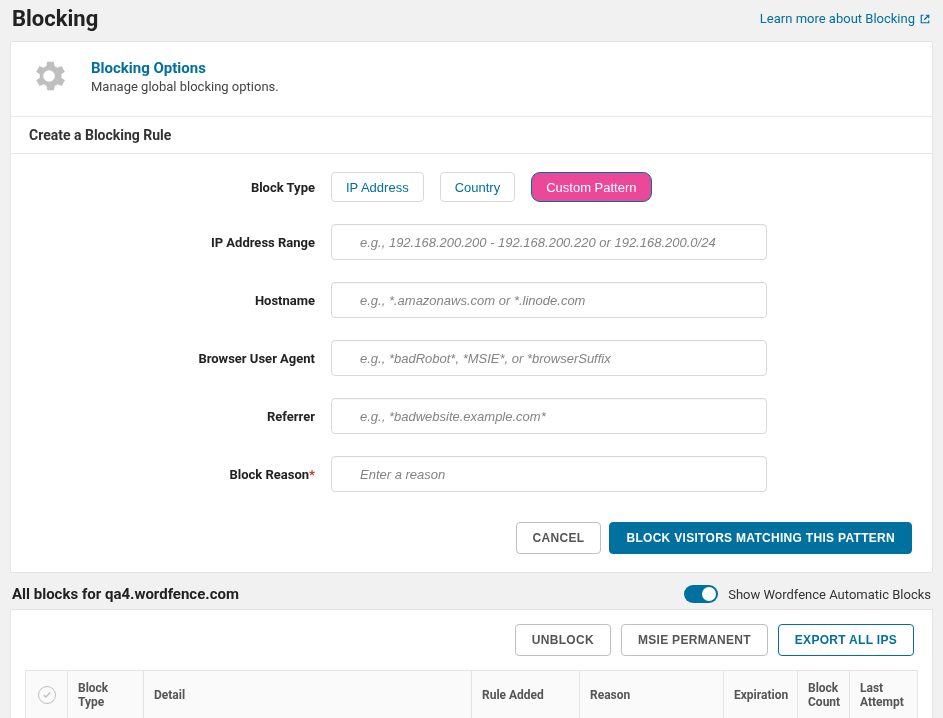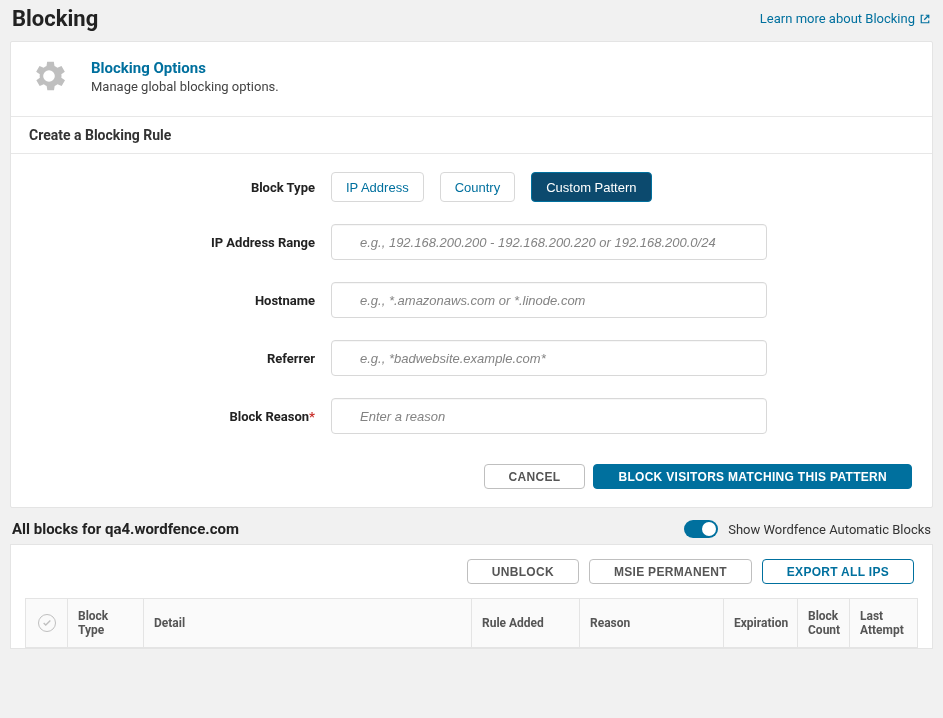--- a/index.html
+++ b/index.html
@@ -39,24 +39,24 @@
     font-style: italic; color:#333; font-size:13px;
     box-shadow: inset 0 1px 0 rgba(0,0,0,0.03);
   }
   .form-input::placeholder { color:#838383; font-style: italic; }
   .seg-group { display:flex; gap:16px; }
   .seg-btn {
     height:30px; padding:0 14px; border-radius:4px;
     border:1px solid #d8d8d8; background:#fff; color:#00709e;
     font-size:13px; cursor:pointer;
   }
-  .seg-btn.active { background:#0c4a6e; color:#fff; border-color:#00709e; }
+  .seg-btn.active { background:#ec4899; color:#fff; border-color:#00709e;border-radius:9px; }
   .button-row { display:flex; justify-content:flex-end; gap:8px; padding:0 20px 18px 20px; }
   .btn {
-    height:25px; padding:0 24px; border-radius:4px; font-weight:700;
+    height:32px; padding:0 16px; border-radius:4px; font-weight:700;
     font-size:12px; letter-spacing:.3px; cursor:pointer; border:1px solid transparent;
   }
   .btn-outline { background:#fff; border-color:#bfbfbf; color:#555; }
   .btn-primary { background:#00709e; color:#fff; border-color:#00709e; }
   .btn-export { background:#fff; border-color:#00709e; color:#00709e; }
   
   .blocks-header { display:flex; justify-content:space-between; padding: 2px 12px 6px 12px; }
   .blocks-title { font-size:15px; font-weight:700; color:#222;}
   .toggle-wrap { display:flex; align-items:center; gap:10px; font-size:13px; color:#333;}
   .switch { position:relative; width:34px; height:18px; background:#00709e; border-radius:18px; }
@@ -121,20 +121,24 @@
     <div class="form-row">
       <div class="form-label">IP Address Range</div>
       <input class="form-input" placeholder="e.g., 192.168.200.200 - 192.168.200.220 or 192.168.200.0/24" style="">
     </div>
 
     <div class="form-row">
       <div class="form-label">Hostname</div>
       <input class="form-input" placeholder="e.g., *.amazonaws.com or *.linode.com" style="">
     </div>
 
+    <div class="form-row">
+      <div class="form-label">Browser User Agent</div>
+      <input class="form-input" placeholder="e.g., *badRobot*, *MSIE*, or *browserSuffix" style="">
+    </div>
 
     <div class="form-row">
       <div class="form-label">Referrer</div>
       <input class="form-input" placeholder="e.g., *badwebsite.example.com*" style="">
     </div>
 
     <div class="form-row">
       <div class="form-label"><span>Block Reason</span><span class="req">*</span></div>
       <input class="form-input" placeholder="Enter a reason" style="">
     </div>

